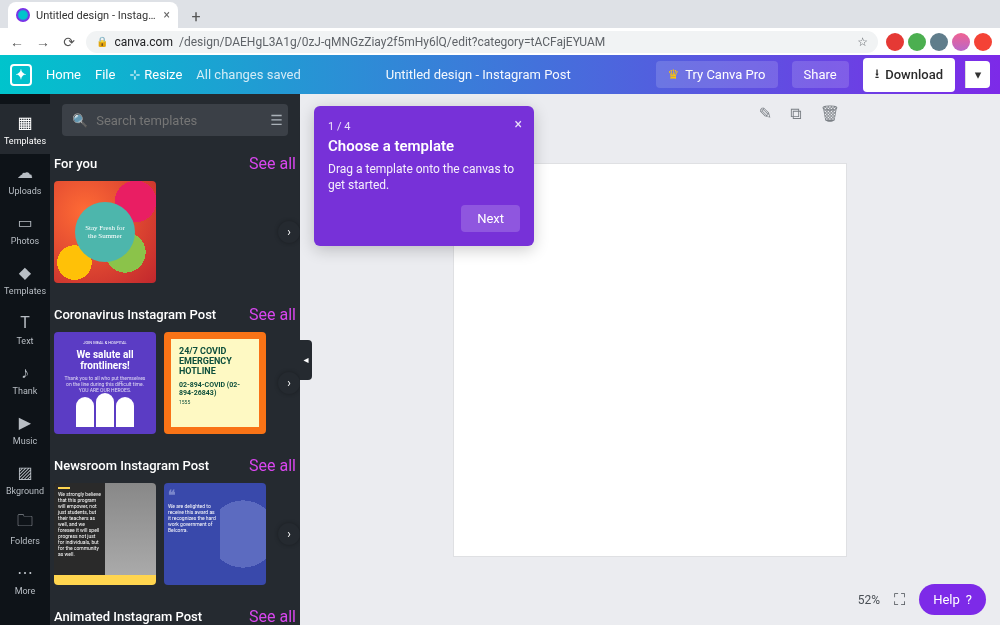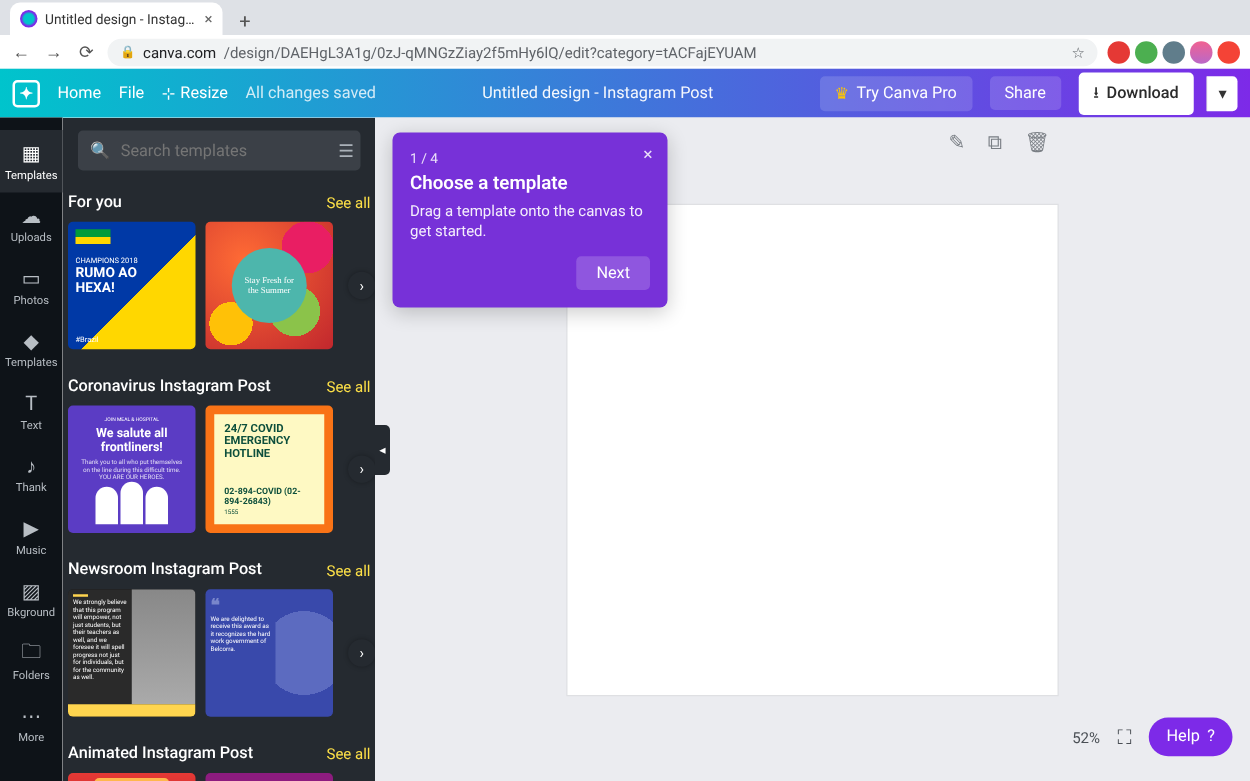--- a/index.html
+++ b/index.html
@@ -42,60 +42,60 @@
 .rail .ricon{width:20px;height:20px;display:flex;align-items:center;justify-content:center;font-size:16px}
 
 .panel{width:250px;background:#252a30;color:#fff;display:flex;flex-direction:column;padding:10px 0;overflow-y:auto;position:relative}
 .searchwrap{padding:0 12px 10px}
 .search{height:32px;background:#3b4047;border-radius:4px;display:flex;align-items:center;padding:0 10px;gap:8px;color:#aab1b8;font-size:13px}
 .search input{flex:1;background:none;border:none;color:#fff;font-size:13px;outline:none}
 .search .sliders{font-size:14px}
 .section{padding:0 4px}
 .sechead{display:flex;justify-content:space-between;align-items:center;margin:8px 0;font-size:13px}
 .sechead .title{font-weight:500}
-.sechead .see{color:#fde047;font-size:12px}
+.sechead .see{color:#d946ef;font-size:16px}
 .row{display:flex;gap:8px;position:relative;margin-bottom:14px}
 .card{width:102px;height:102px;border-radius:4px;flex-shrink:0;position:relative;overflow:hidden;font-size:9px;color:#fff}
 .chev{position:absolute;right:-4px;top:50%;transform:translateY(-50%);width:22px;height:22px;background:#252a30;border-radius:50%;display:flex;align-items:center;justify-content:center;color:#fff;font-size:12px;box-shadow:0 0 4px rgba(0,0,0,.3)}
 
 .t-brazil{background:linear-gradient(135deg,#0039a6 55%,#ffd700 55%);padding:6px}
 .t-brazil .flag{width:28px;height:18px;background:linear-gradient(#009b3a 33%,#ffd700 33% 66%,#0039a6 66%);margin-bottom:4px}
 .t-brazil .txt{font-weight:bold;font-size:11px;line-height:1.1}
 .t-fruit{background:radial-gradient(circle at 30% 30%,#ff6b35,#c1272d);position:relative}
 .t-fruit::before{content:"";position:absolute;inset:0;background:radial-gradient(circle at 70% 70%,#8bc34a 20%,transparent 20%),radial-gradient(circle at 20% 80%,#ffc107 15%,transparent 15%),radial-gradient(circle at 80% 20%,#e91e63 18%,transparent 18%)}
 .t-fruit .circ{position:absolute;top:50%;left:50%;transform:translate(-50%,-50%);width:60px;height:60px;background:#4db6ac;border-radius:50%;display:flex;align-items:center;justify-content:center;text-align:center;font-size:7px;font-family:cursive;padding:8px}
 .t-salute{background:#5b3cc4;padding:8px;display:flex;flex-direction:column}
 .t-salute .h{font-weight:bold;font-size:10px;text-align:center;margin:4px 0}
 .t-salute .sub{font-size:5px;text-align:center;opacity:.8}
 .t-salute .figs{flex:1;display:flex;align-items:flex-end;justify-content:center;gap:2px}
 .t-salute .fig{width:18px;height:30px;background:#fff;border-radius:9px 9px 0 0}
 .t-hotline{background:#fef9c3;color:#0d4f3c;padding:8px;border:7px solid #f97316}
 .t-hotline .h{font-weight:bold;font-size:9px;line-height:1.1}
-.t-hotline .num{font-size:7px;margin-top:20px;font-weight:bold}
+.t-hotline .num{font-size:7px;margin-top:4px;font-weight:bold}
 .t-hotline .sub{font-size:5px;margin-top:2px}
 .t-news1{background:#1a1a1a;display:flex}
 .t-news1 .l{width:50%;background:#2a2a2a;padding:4px;font-size:5px;color:#fff}
 .t-news1 .l::before{content:"";display:block;width:12px;height:2px;background:#ffd54f;margin-bottom:2px}
 .t-news1 .r{width:50%;background:linear-gradient(#888,#aaa)}
 .t-news1 .bar{height:10px;background:#ffd54f}
 .t-news2{background:#3949ab;display:flex}
 .t-news2 .l{width:55%;padding:4px;font-size:5px}
 .t-news2 .q{color:#7986cb;font-size:14px;font-weight:bold}
 .t-news2 .r{width:45%;background:radial-gradient(circle,#5c6bc0 60%,transparent 60%)}
 .t-anim1{background:linear-gradient(#e53935,#d32f2f);display:flex;align-items:center;justify-content:center}
 .t-anim1 .box{width:60px;height:40px;background:#ffb74d;border-radius:4px}
 .t-anim2{background:#8d1c7f;padding:6px}
 .t-anim2 .h{font-weight:bold;font-size:10px;color:#fff;text-shadow:1px 1px #ffd600}
 
 .canvaswrap{flex:1;background:#ebecf0;position:relative;display:flex;flex-direction:column}
 .collapse{position:absolute;left:0;top:50%;transform:translateY(-50%);width:12px;height:40px;background:#252a30;border-radius:0 4px 4px 0;display:flex;align-items:center;justify-content:center;color:#fff;font-size:10px}
 .pageactions{position:absolute;top:10px;right:160px;display:flex;gap:18px;color:#7a7f85;font-size:16px}
 .canvas{width:392px;height:392px;background:#fff;margin:70px auto 0;box-shadow:0 0 0 1px rgba(0,0,0,.05)}
 .addpage{width:392px;margin:18px auto 0;height:28px;background:#fff;border:1px solid #e0e0e0;border-radius:4px;display:flex;align-items:center;justify-content:center;font-size:12px;color:#4a4f55}
-.bottombar{position:absolute;bottom:20px;right:14px;display:flex;align-items:center;gap:14px}
+.bottombar{position:absolute;bottom:10px;right:14px;display:flex;align-items:center;gap:14px}
 .zoom{font-size:12px;color:#4a4f55}
 .fs{font-size:16px;color:#4a4f55}
 .help{background:#7d2ae8;color:#fff;padding:8px 14px;border-radius:18px;font-size:13px;display:flex;align-items:center;gap:6px}
 
 .tip{position:absolute;top:12px;left:14px;width:220px;background:#7731d8;border-radius:6px;padding:14px;color:#fff;box-shadow:0 4px 16px rgba(0,0,0,.2)}
 .tip .step{font-size:11px;opacity:.85}
 .tip .close{position:absolute;top:10px;right:12px;font-size:14px;opacity:.85}
 .tip .h{font-weight:600;font-size:15px;margin:4px 0 6px}
 .tip .b{font-size:12px;opacity:.92;line-height:1.35}
 .tip .next{margin-top:12px;background:rgba(255,255,255,.18);padding:6px 16px;border-radius:4px;font-size:13px;float:right}
@@ -213,27 +213,20 @@
         <span class="sliders">☰</span>
       </div>
     </div>
 
     <div class="section">
       <div class="sechead">
         <span class="title">For you</span>
         <span class="see">See all</span>
       </div>
       <div class="row">
-        <div class="card t-brazil">
-          <div class="flag"></div>
-          <div style="font-size:6px">CHAMPIONS 2018</div>
-          <div class="txt">RUMO AO</div>
-          <div class="txt">HEXA!</div>
-          <div style="position:absolute;bottom:4px;left:6px;font-size:6px">#Brazil</div>
-        </div>
         <div class="card t-fruit">
           <div class="circ">Stay Fresh for the Summer</div>
         </div>
         <span class="chev">›</span>
       </div>
     </div>
 
     <div class="section">
       <div class="sechead">
         <span class="title">Coronavirus Instagram Post</span>

